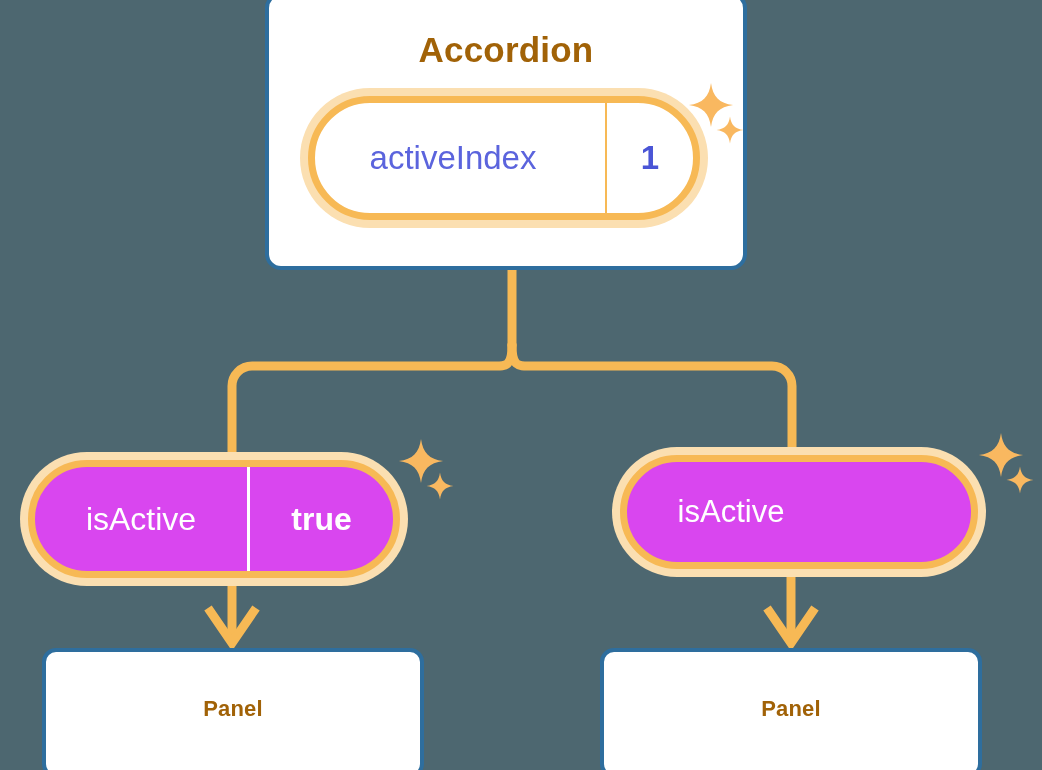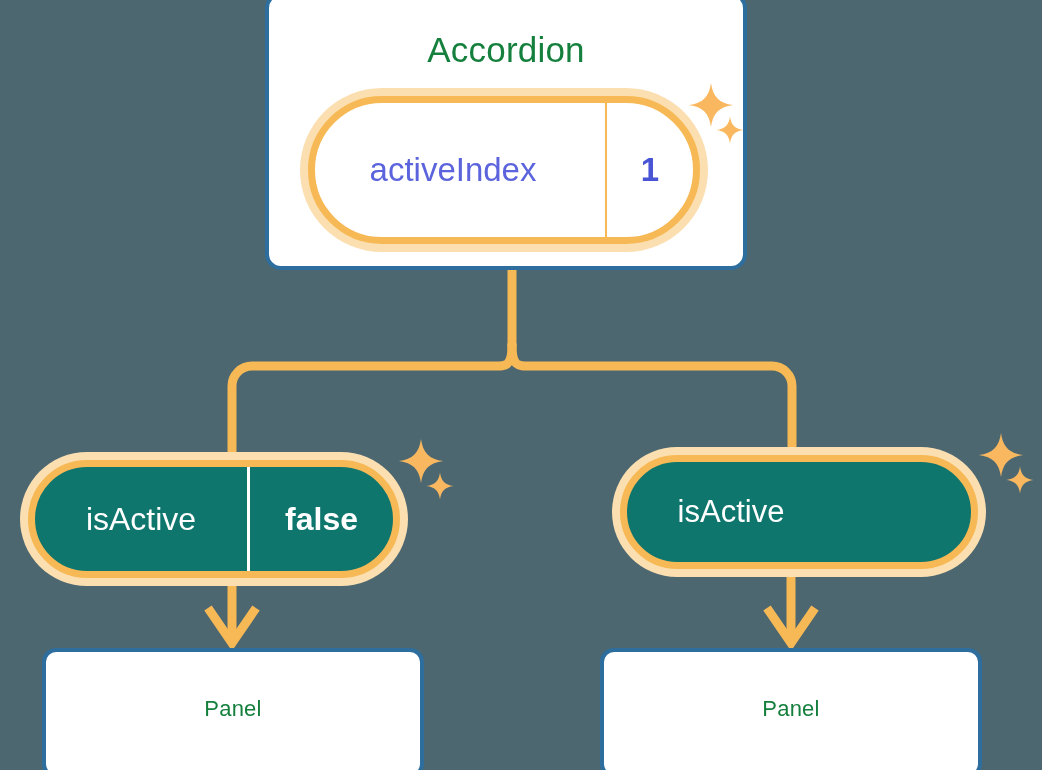--- a/index.html
+++ b/index.html
@@ -19,23 +19,23 @@
     position:absolute;
     background:#ffffff;
     border:4px solid #2e6e9e;
     border-radius:14px;
     box-sizing:border-box;
   }
   .card-title{
     position:absolute;
     left:0;right:0;
     text-align:center;
-    color:#15803d;
+    color:#a16207;
     font-size:35px;
-    font-weight:400;
+    font-weight:700;
     letter-spacing:.2px;
     white-space:nowrap;
   }
 
   #accordion-card{ left:265px; top:-8px; width:482px; height:278px; border-radius:16px; }
   #accordion-card .card-title{ top:34px; }
 
   .panel-card{ width:382px; height:130px; border-radius:14px; }
   .panel-card .card-title{ top:44px; font-size:22px; }
   #panel-left{ left:42px; top:648px; }
@@ -59,26 +59,26 @@
   }
   .pill .seg-key{ font-weight:400; }
   .pill .seg-val{ font-weight:700; }
 
   
   .pill-light{ background:#ffffff; }
   .pill-light .seg-key{ color:#5b64dd; }
   .pill-light .seg-val{ color:#4a55d6; border-left:2px solid #f7b955; }
 
   
-  .pill-solid{ background:#0f766e; }
+  .pill-solid{ background:#d946ef; }
   .pill-solid .seg-key{ color:#ffffff; }
   .pill-solid .seg-val{ color:#ffffff; border-left:3px solid #ffffff; }
 
   #pill-activeindex{
-    left:308px; top:96px; width:392px; height:148px; font-size:33px;
+    left:308px; top:96px; width:392px; height:124px; font-size:33px;
   }
   #pill-activeindex .seg-key{ flex:0 0 290px; padding-right:14px; justify-content:center;}
   #pill-activeindex .seg-val{ flex:1 1 auto; }
 
   #pill-isactive-left{
     left:28px; top:460px; width:372px; height:118px; font-size:32px;
   }
   #pill-isactive-left .seg-key{ flex:0 0 212px; }
   #pill-isactive-left .seg-val{ flex:1 1 auto; }
 
@@ -124,21 +124,21 @@
     <div class="card-title">Accordion</div>
   </div>
 
   <div class="pill pill-light" id="pill-activeindex">
     <div class="seg seg-key">activeIndex</div>
     <div class="seg seg-val">1</div>
   </div>
 
   <div class="pill pill-solid" id="pill-isactive-left">
     <div class="seg seg-key">isActive</div>
-    <div class="seg seg-val">false</div>
+    <div class="seg seg-val">true</div>
   </div>
 
   <div class="pill pill-solid" id="pill-isactive-right">
     <div class="seg seg-key">isActive</div>
   </div>
 
   <div class="card panel-card" id="panel-left">
     <div class="card-title">Panel</div>
   </div>
   <div class="card panel-card" id="panel-right">

